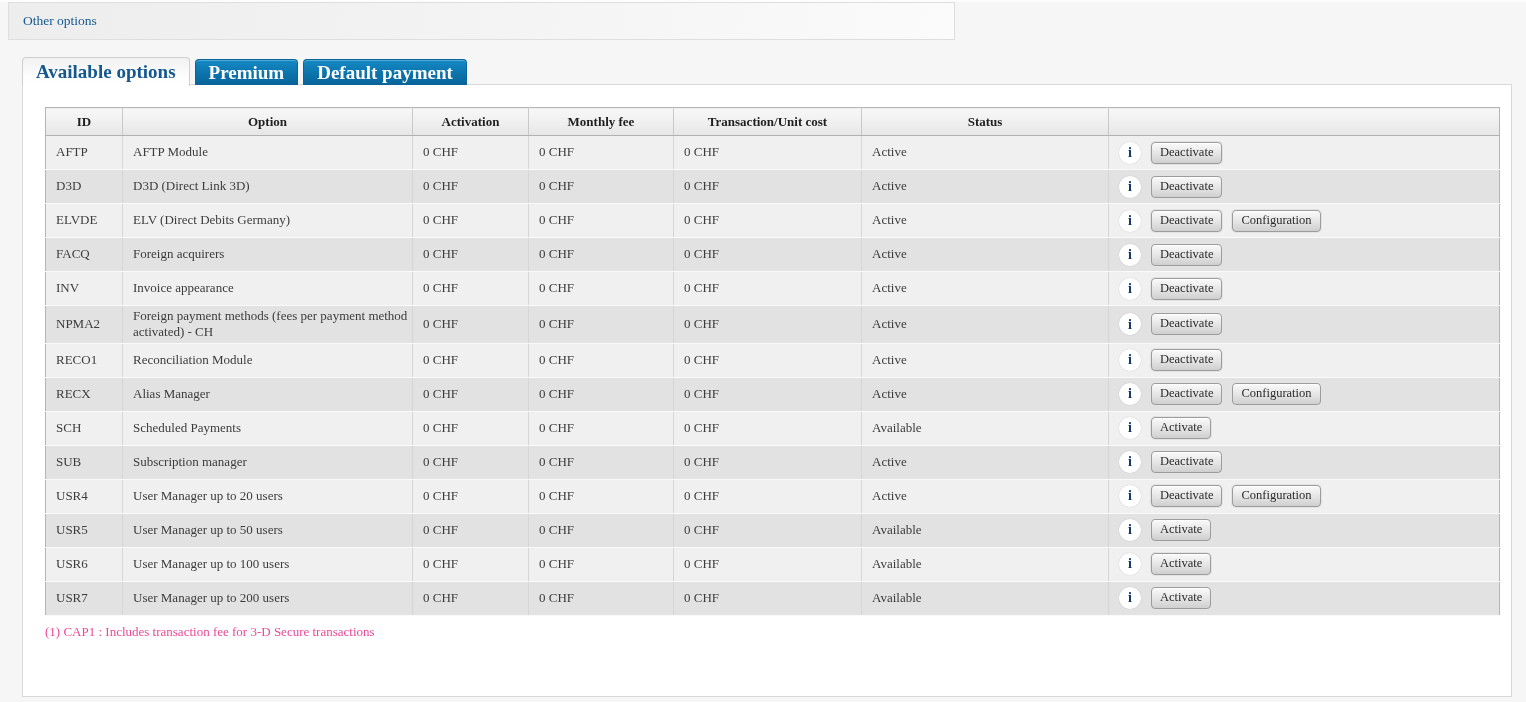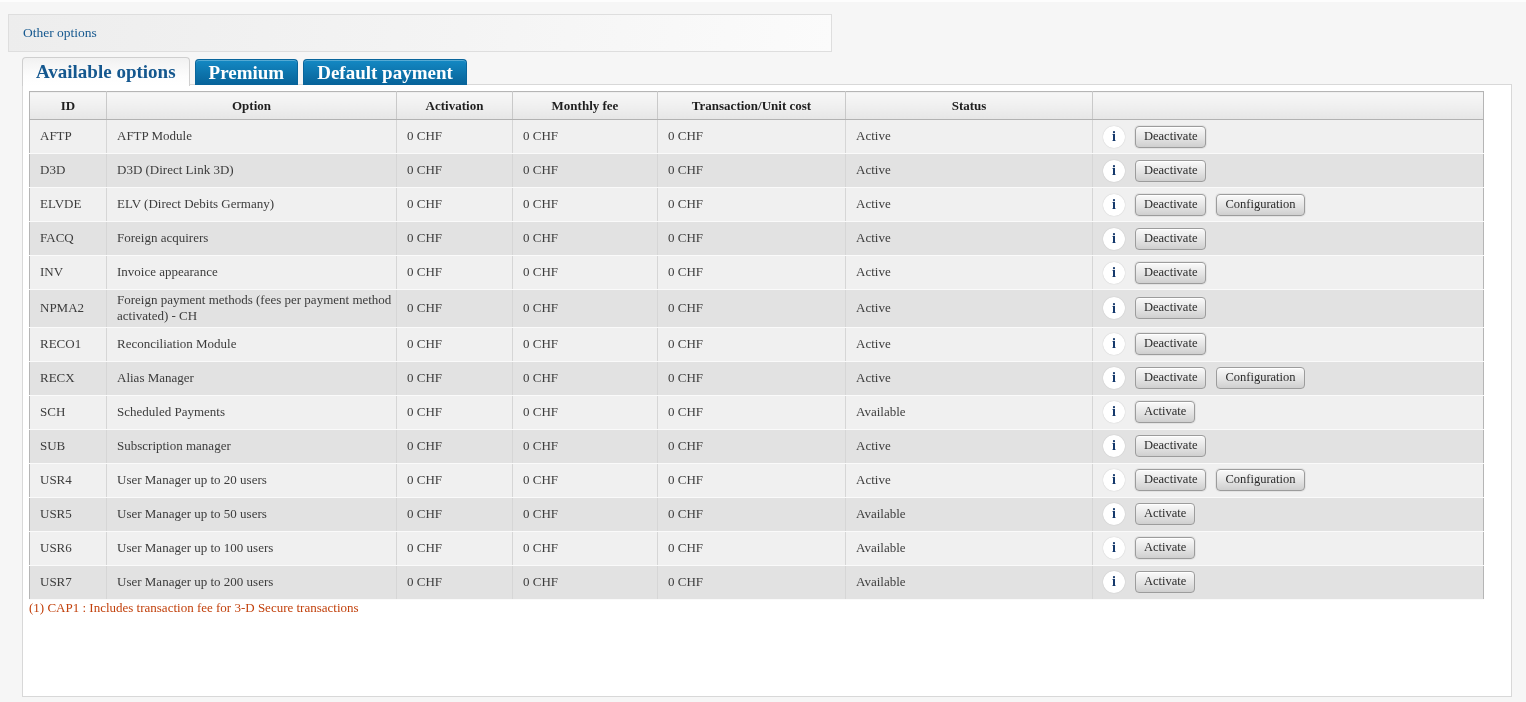--- a/index.html
+++ b/index.html
@@ -8,22 +8,22 @@
     position:relative;
     background:#f6f6f6;
     border-top:2px solid #fdfdfd;
     font-family:"Liberation Serif","DejaVu Serif",serif;
     color:#3c3c3c;
     overflow:hidden;
   }
 
   
   .top-box{
-    position:absolute; left:8px; top:12px;
-    width:824px; height:38px;
+    position:absolute; left:8px; top:0px;
+    width:947px; height:38px;
     border:1px solid #dedede;
     background:linear-gradient(100deg,#ededed 0%,#f4f4f4 55%,#fbfbfb 100%);
     display:flex; align-items:center;
     padding-left:14px;
   }
   .top-box .title{ color:#15588f; font-size:13.5px; }
 
   
   .tab-bar{
     position:absolute; left:22px; top:55px;
@@ -50,21 +50,21 @@
     border:1px solid #cfcfcf; border-bottom:none;
     box-shadow:none;
   }
 
   
   .panel{
     position:absolute; left:22px; top:82px;
     width:1490px; height:613px;
     background:#ffffff;
     border:1px solid #d8d8d8;
-    padding:6px;
+    padding:22px;
   }
 
   
   table.opts{
     border-collapse:collapse;
     width:1455px;
     table-layout:fixed;
   }
   table.opts th{
     height:28px;
@@ -106,21 +106,22 @@
     font-size:12.5px; color:#2b2b2b;
     background:linear-gradient(180deg,#fafafa 0%,#e4e4e4 55%,#cfcfcf 100%);
     border:1px solid #9c9c9c;
     border-radius:4px;
     box-shadow:inset 0 1px 0 #ffffff, 0 0 0 1px #e3e3e3;
     cursor:pointer;
     white-space:nowrap;
   }
 
   .footnote{
-    font-size:13px; color:#c2410c;
+    margin-top:8px;
+    font-size:13px; color:#ec4899;
   }
 </style>
 </head>
 <body>
 
 <div class="top-box">
   <span class="title">Other options</span>
 </div>
 
 <div class="tab-bar">

